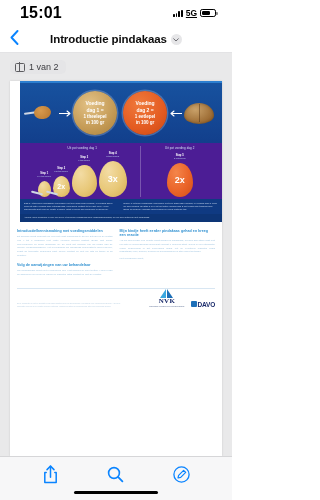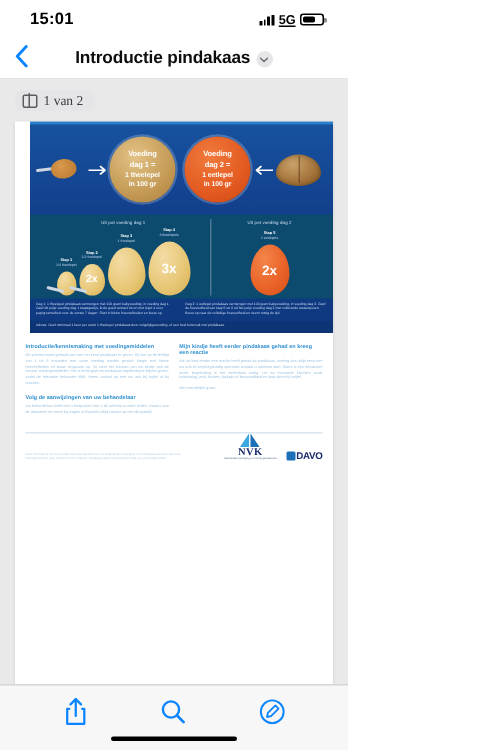--- a/index.html
+++ b/index.html
@@ -11,21 +11,21 @@
     -webkit-font-smoothing:antialiased;
   }
   .phone { position:relative; width:232px; height:500px; background:#e9e9ea; display:flex; flex-direction:column; }
 
   
   .statusbar {
     height:26px; background:#ffffff; flex:0 0 26px;
     display:flex; align-items:center; justify-content:space-between;
     padding:0 16px 0 20px; position:relative;
   }
-  .clock { font-size:11px; font-weight:bold; color:#000; letter-spacing:.2px; }
+  .clock { font-size:16px; font-weight:bold; color:#000; letter-spacing:.2px; }
   .status-right { display:flex; align-items:center; gap:3px;text-decoration:underline; }
   .bars { display:flex; align-items:flex-end; gap:1px; height:8px; }
   .bars i { display:block; width:1.7px; background:#000; border-radius:.4px; }
   .bars i:nth-child(1){height:3px;} .bars i:nth-child(2){height:4.5px;}
   .bars i:nth-child(3){height:6px;} .bars i:nth-child(4){height:7.5px;}
   .net { font-size:8.5px; font-weight:600; color:#000; letter-spacing:-.1px; }
   .batt { position:relative; width:16px; height:8px; border:1px solid #000; border-radius:2.2px; }
   .batt::after{ content:""; position:absolute; right:-3px; top:2px; width:1.6px; height:3.4px; background:#8b8b8b; border-radius:0 1px 1px 0;}
   .batt span { position:absolute; left:1px; top:1px; bottom:1px; width:56%; background:#000; border-radius:1.2px; }
 
@@ -46,27 +46,27 @@
 
   
   .viewer { flex:1; background:#e9e9ea; position:relative; overflow:hidden; }
   .pagepill {
     position:absolute; left:10px; top:7px; z-index:5;
     background:rgba(228,228,230,.93); border-radius:5px;
     padding:2px 7px 2px 5px; display:flex; align-items:center; gap:4px;
   }
   .pagepill .pg-icon { width:10px; height:9px; border:1.2px solid #5c5c60; border-radius:1.5px; position:relative; }
   .pagepill .pg-icon::after{ content:""; position:absolute; left:3px; top:-1.2px; bottom:-1.2px; width:1.2px; background:#5c5c60;}
-  .pagepill span { font-size:9px; color:#3c3c41; font-weight:500;font-family:Liberation Serif, serif; }
+  .pagepill span { font-size:9px; color:#3c3c41; font-weight:500; }
 
   
   .doc { position:absolute; left:10px; right:10px; top:28px; bottom:0; background:#fff; box-shadow:0 0 2px rgba(0,0,0,.13); overflow:hidden;}
 
   
-  .info { background:#0c4a6e; position:relative; padding:0;margin-left:10px; }
+  .info { background:#4c1d95; position:relative; padding:0;margin-left:10px; }
   .info-top {
     background:linear-gradient(180deg,#17529f 0%,#123f8c 100%);
     height:62px; position:relative; display:flex; align-items:center; justify-content:center;
     border-top:2px solid #2c7fd0;
   }
   .spoon { width:30px; height:22px; position:relative; flex:0 0 30px; }
   .spoon .bowl {
     position:absolute; left:7px; top:4px; width:17px; height:13px; border-radius:50% 50% 48% 48%;
     background:radial-gradient(circle at 40% 35%, #d89a4e, #b6752d);
     transform:rotate(-6deg);

